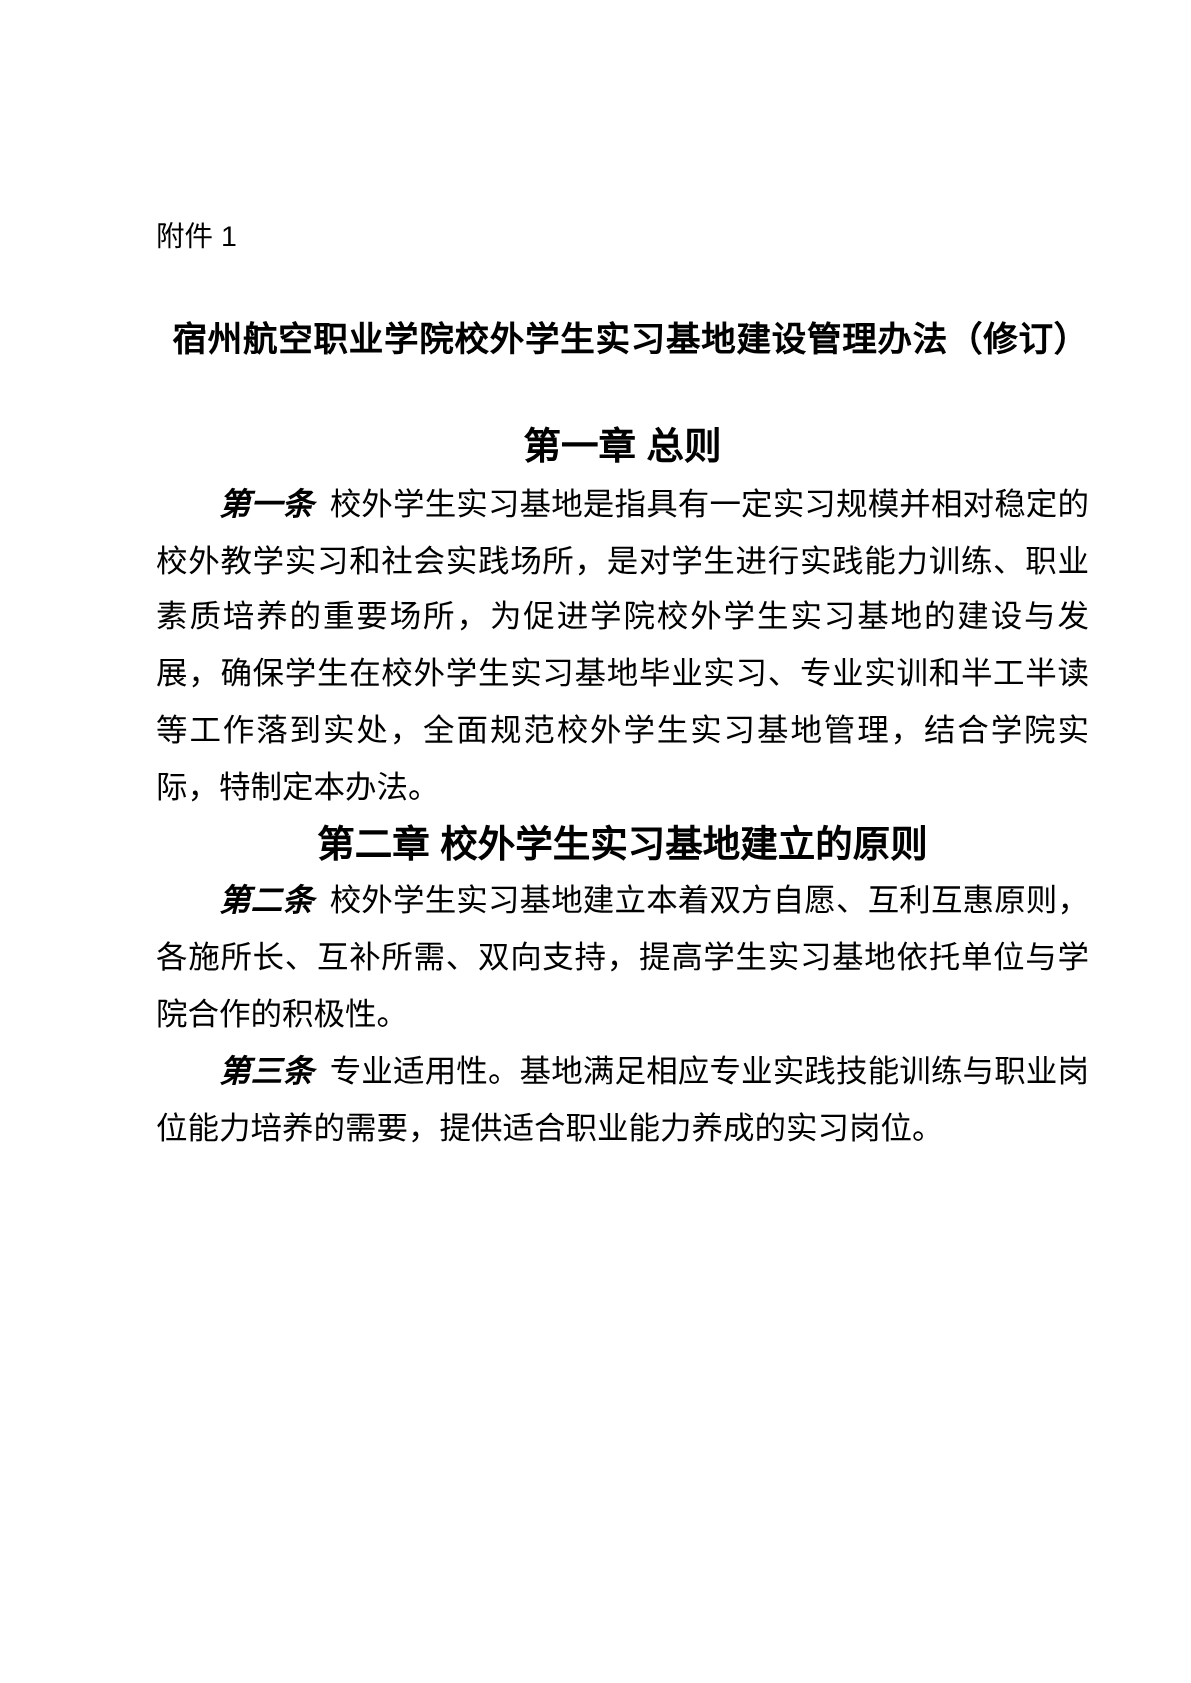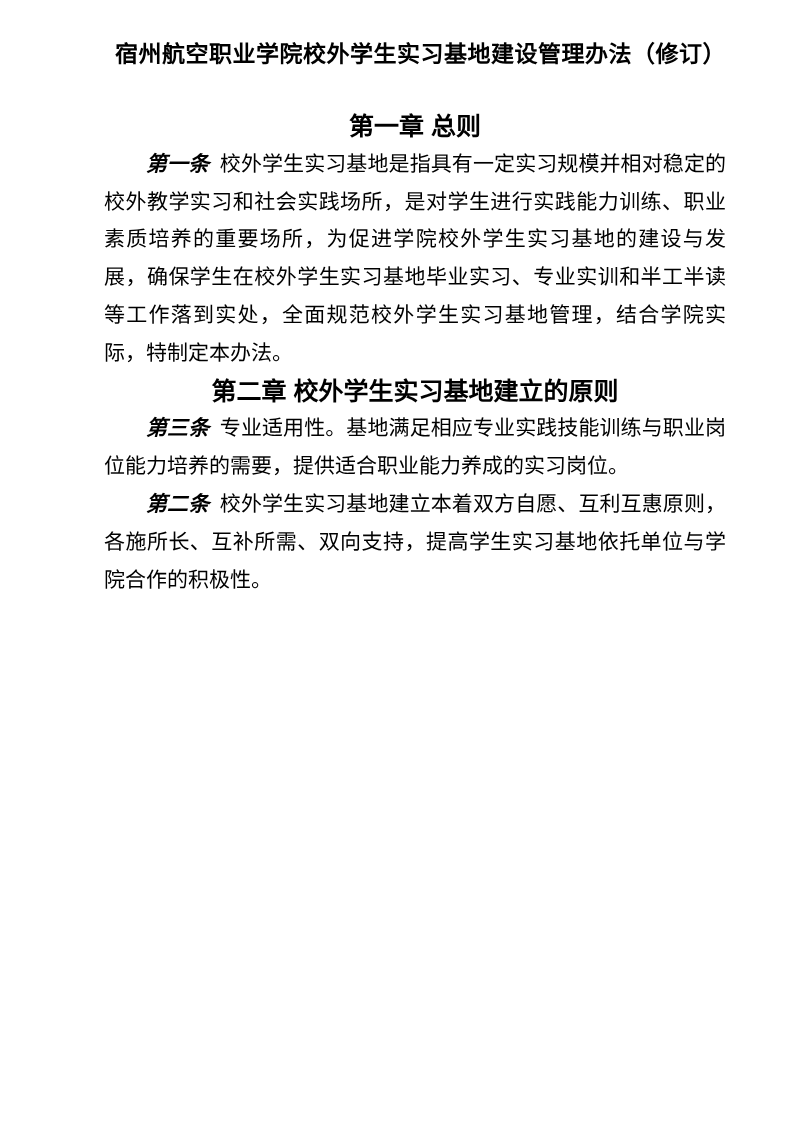--- a/index.html
+++ b/index.html
@@ -56,32 +56,33 @@
     margin-right: 0.5em;
     font-style: italic;
   }
 </style>
 </head>
 <body>
 
 <div class="page">
   <div class="content">
 
+    <div class="attachment-label">附件 1</div>
 
     <h1 class="doc-title">宿州航空职业学院校外学生实习基地建设管理办法（修订）</h1>
 
     <div class="body-flow">
 
       <h2 class="chapter-heading">第一章 总则</h2>
 
       <p class="article"><span class="article-label">第一条</span><span>校外学生实习基地是指具有一定实习规模并相对稳定的校外教学实习和社会实践场所，是对学生进行实践能力训练、职业素质培养的重要场所，为促进学院校外学生实习基地的建设与发展，确保学生在校外学生实习基地毕业实习、专业实训和半工半读等工作落到实处，全面规范校外学生实习基地管理，结合学院实际，特制定本办法。</span></p>
 
       <h2 class="chapter-heading">第二章 校外学生实习基地建立的原则</h2>
 
+      <p class="article"><span class="article-label">第二条</span><span>校外学生实习基地建立本着双方自愿、互利互惠原则，各施所长、互补所需、双向支持，提高学生实习基地依托单位与学院合作的积极性。</span></p>
+
       <p class="article"><span class="article-label">第三条</span><span>专业适用性。基地满足相应专业实践技能训练与职业岗位能力培养的需要，提供适合职业能力养成的实习岗位。</span></p>
-
-      <p class="article"><span class="article-label">第二条</span><span>校外学生实习基地建立本着双方自愿、互利互惠原则，各施所长、互补所需、双向支持，提高学生实习基地依托单位与学院合作的积极性。</span></p>
 
 
 
     </div>
   </div>
 </div>
 
 </body></html>

